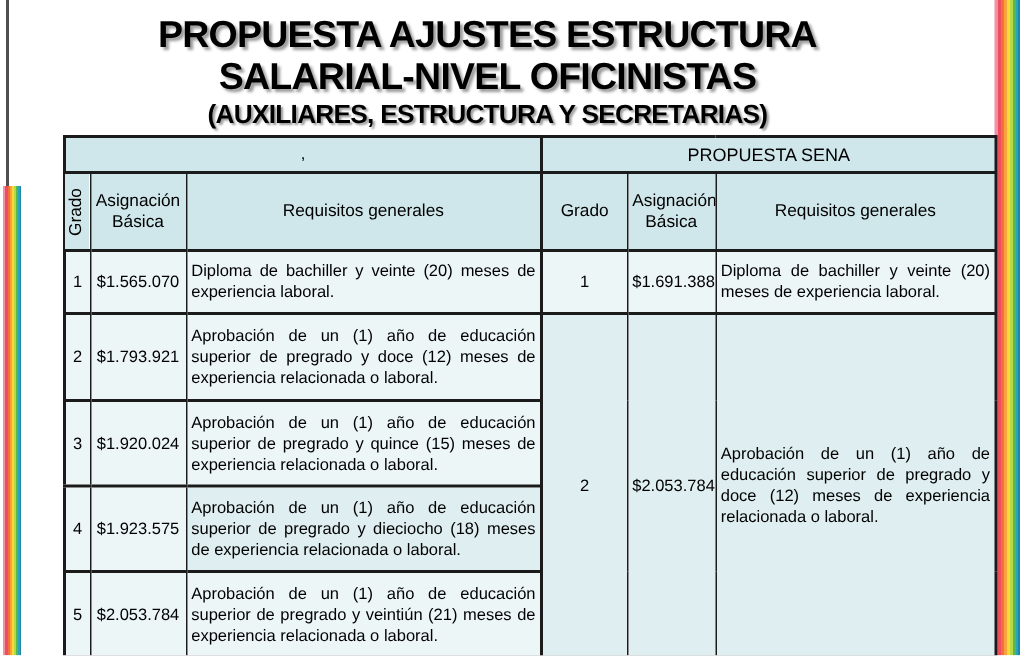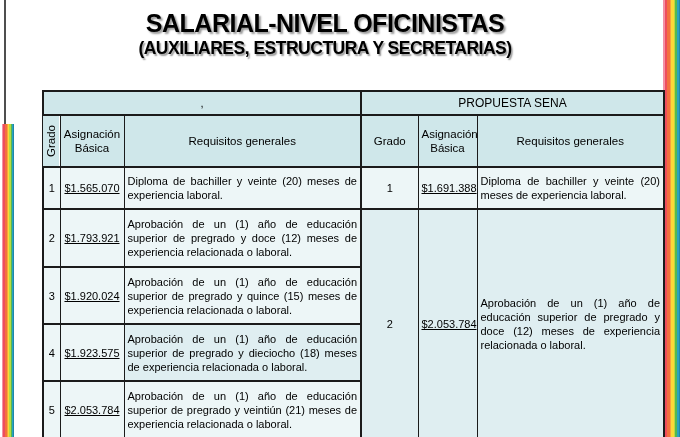--- a/index.html
+++ b/index.html
@@ -73,40 +73,41 @@
   .sep{border-left-width:2.5px !important;}
   .grado-v{
     writing-mode:vertical-rl;
     transform:rotate(180deg);
     font-weight:bold;
     text-align:center;
     padding:1px 0;
   }
   td.grado{background:#cfe7ea;text-align:center;font-weight:bold;}
   td.grado-r{text-align:center;}
-  td.money{text-align:center;white-space:nowrap;text-decoration:underline;}
+  td.money{text-align:center;white-space:nowrap;}
   td.req{
     text-align:justify;text-justify:inter-word;
     line-height:14px;padding:2px 4px;
   }
   .tint{background:#dfeef1 !important;}
   tr.r1{height:42px;}
   tr.r2{height:58px;}
   tr.r3,tr.r4,tr.r5{height:57px;}
 </style>
 </head>
 <body>
 
 <div class="slide">
 
   <div class="edge-line"></div>
   <div class="rainbow left"></div>
   <div class="rainbow right"></div>
 
   <div class="title-block">
+    <div class="title-line">PROPUESTA AJUSTES ESTRUCTURA</div>
     <div class="title-line">SALARIAL-NIVEL OFICINISTAS</div>
     <div class="subtitle">(AUXILIARES, ESTRUCTURA Y SECRETARIAS)</div>
   </div>
 
   <table class="salary">
     <colgroup>
       <col style="width:17px">
         <col style="width:64px">
         <col style="width:237px">
       <col style="width:57px">

